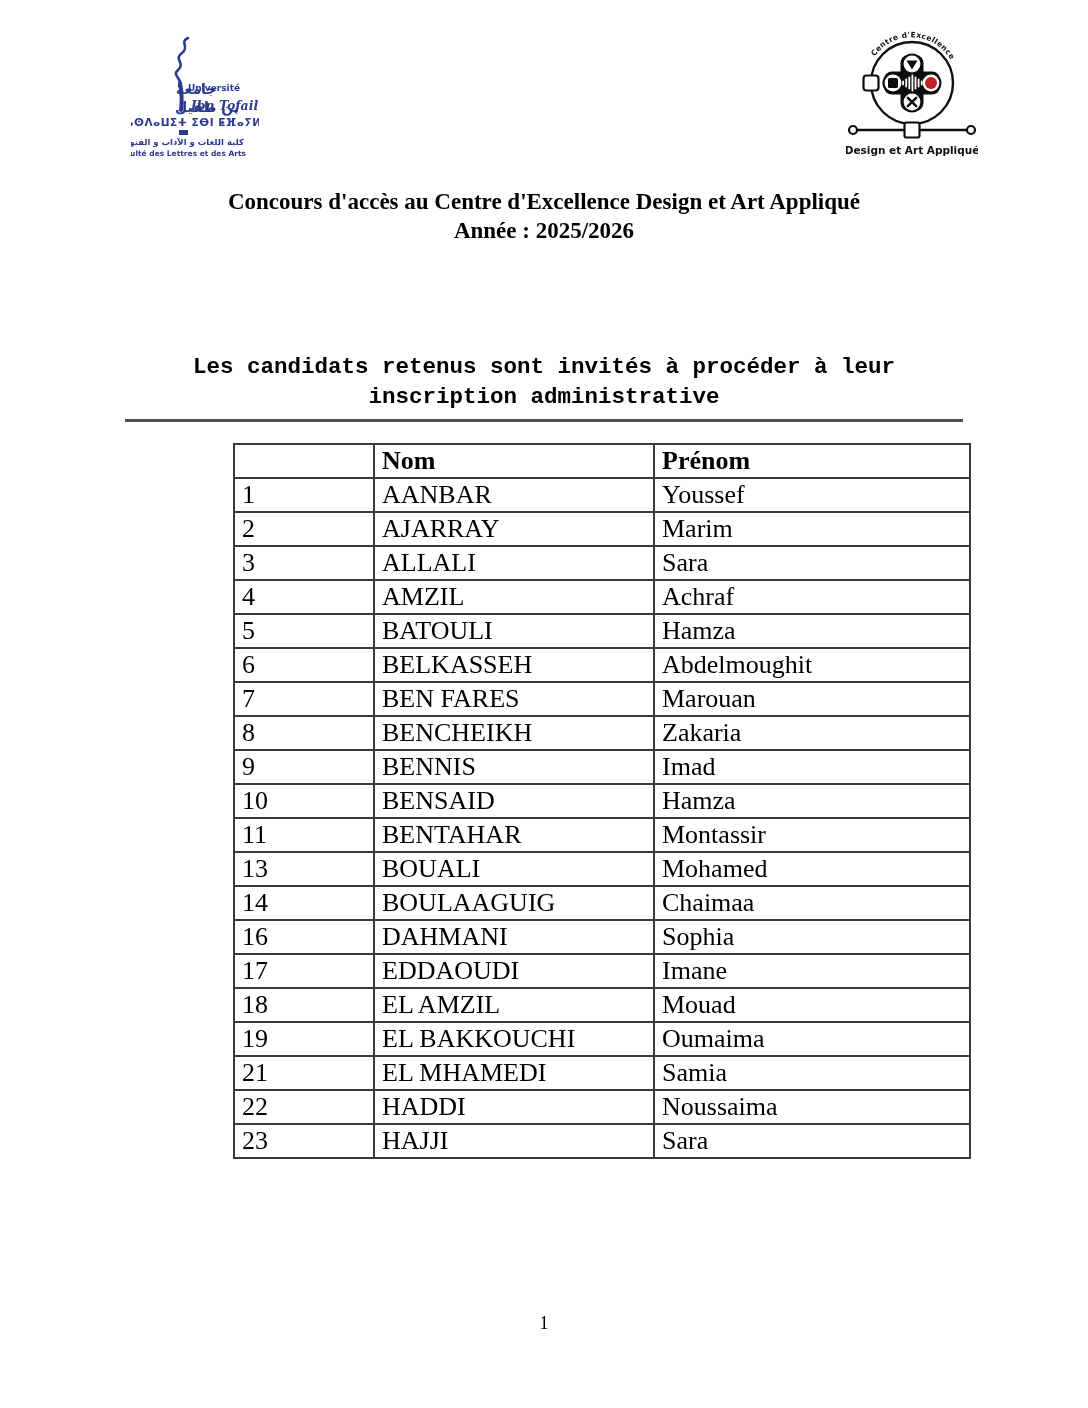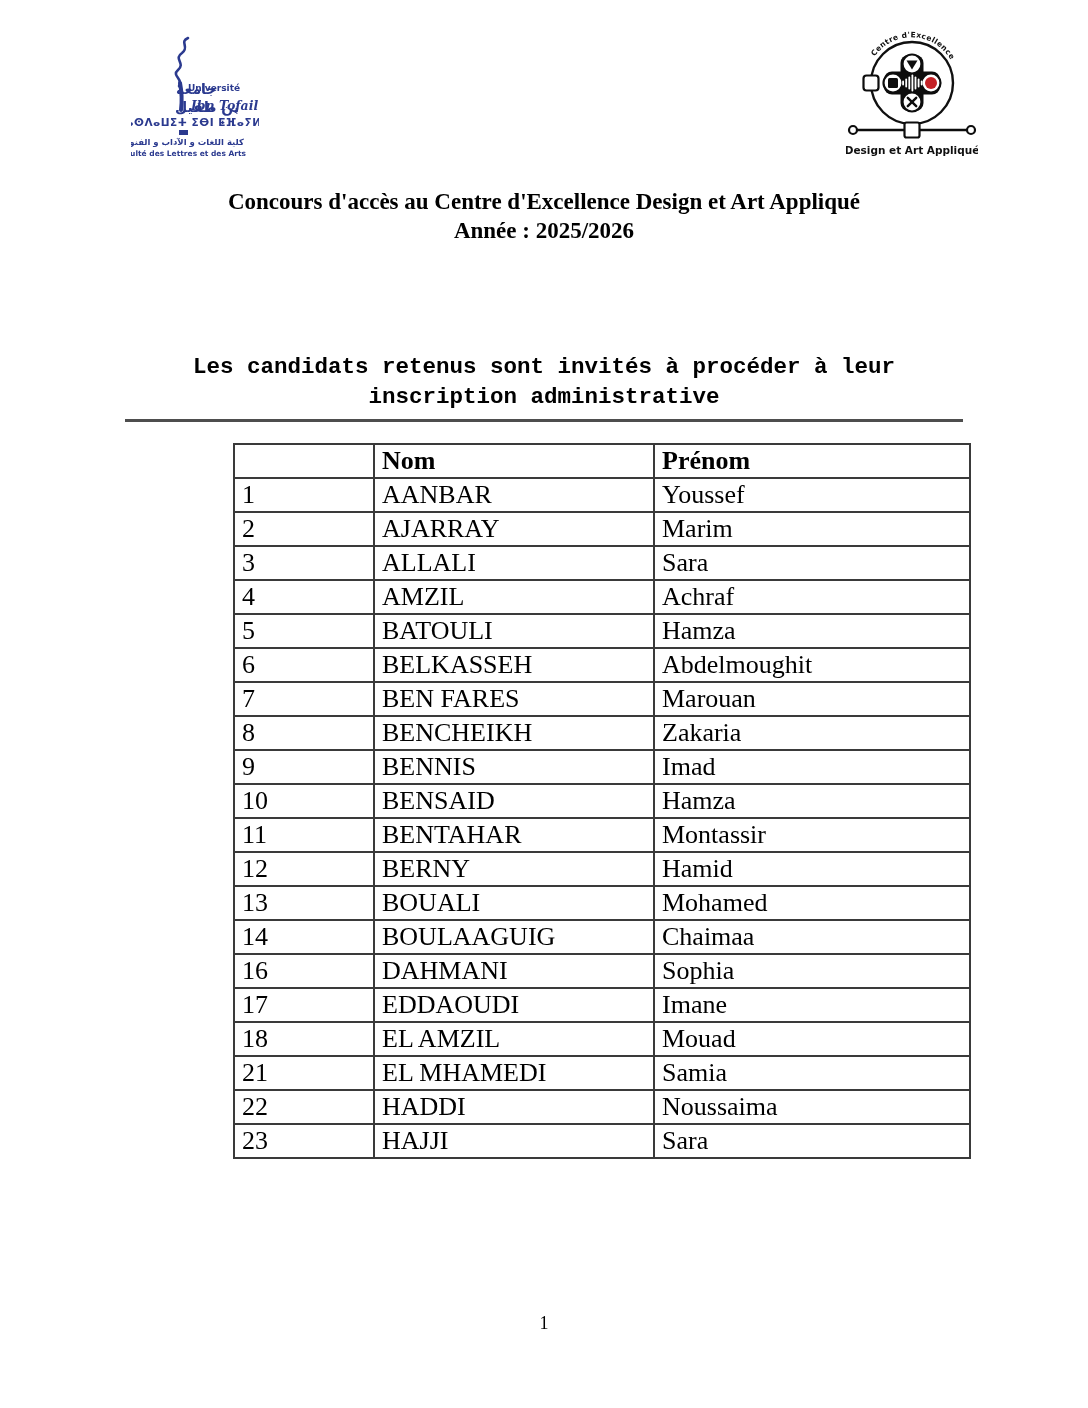--- a/index.html
+++ b/index.html
@@ -222,25 +222,20 @@
           <td>10</td>
           <td>BENSAID</td>
           <td>Hamza</td>
         </tr>
         <tr>
           <td>11</td>
           <td>BENTAHAR</td>
           <td>Montassir</td>
         </tr>
         <tr>
-          <td>12</td>
-          <td>BERNY</td>
-          <td>Hamid</td>
-        </tr>
-        <tr>
           <td>13</td>
           <td>BOUALI</td>
           <td>Mohamed</td>
         </tr>
         <tr>
           <td>14</td>
           <td>BOULAAGUIG</td>
           <td>Chaimaa</td>
         </tr>
         <tr>
@@ -252,20 +247,25 @@
           <td>17</td>
           <td>EDDAOUDI</td>
           <td>Imane</td>
         </tr>
         <tr>
           <td>18</td>
           <td>EL AMZIL</td>
           <td>Mouad</td>
         </tr>
         <tr>
+          <td>19</td>
+          <td>EL BAKKOUCHI</td>
+          <td>Oumaima</td>
+        </tr>
+        <tr>
           <td>21</td>
           <td>EL MHAMEDI</td>
           <td>Samia</td>
         </tr>
         <tr>
           <td>22</td>
           <td>HADDI</td>
           <td>Noussaima</td>
         </tr>
         <tr>

